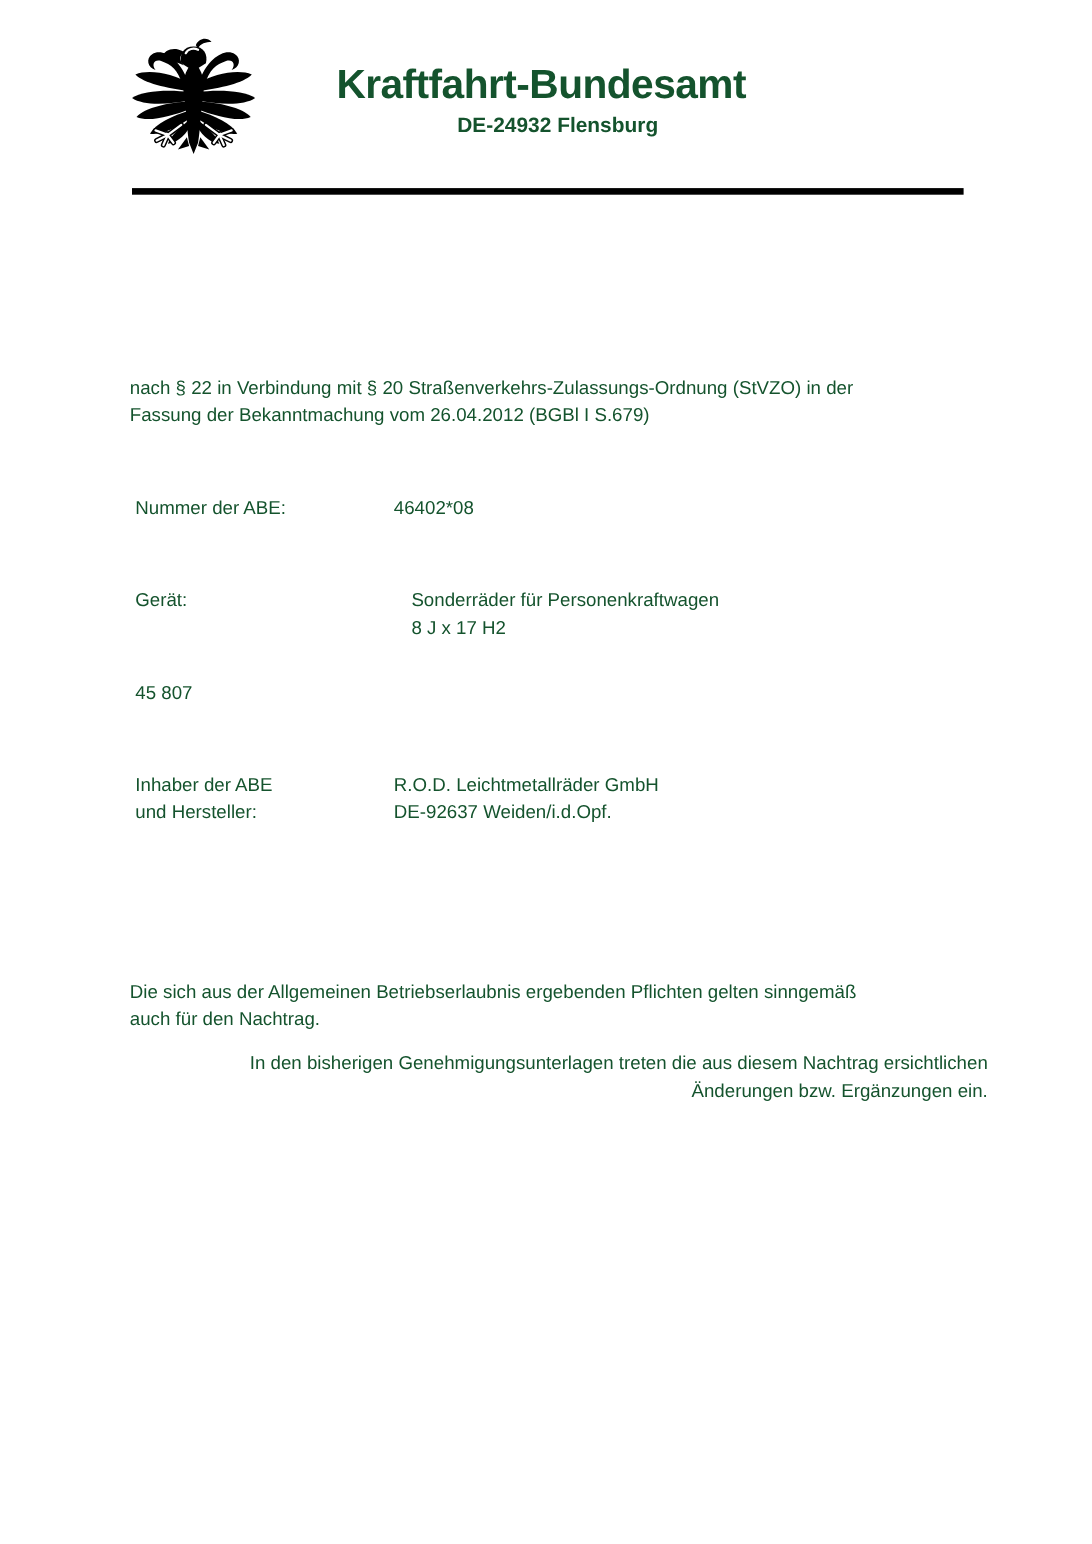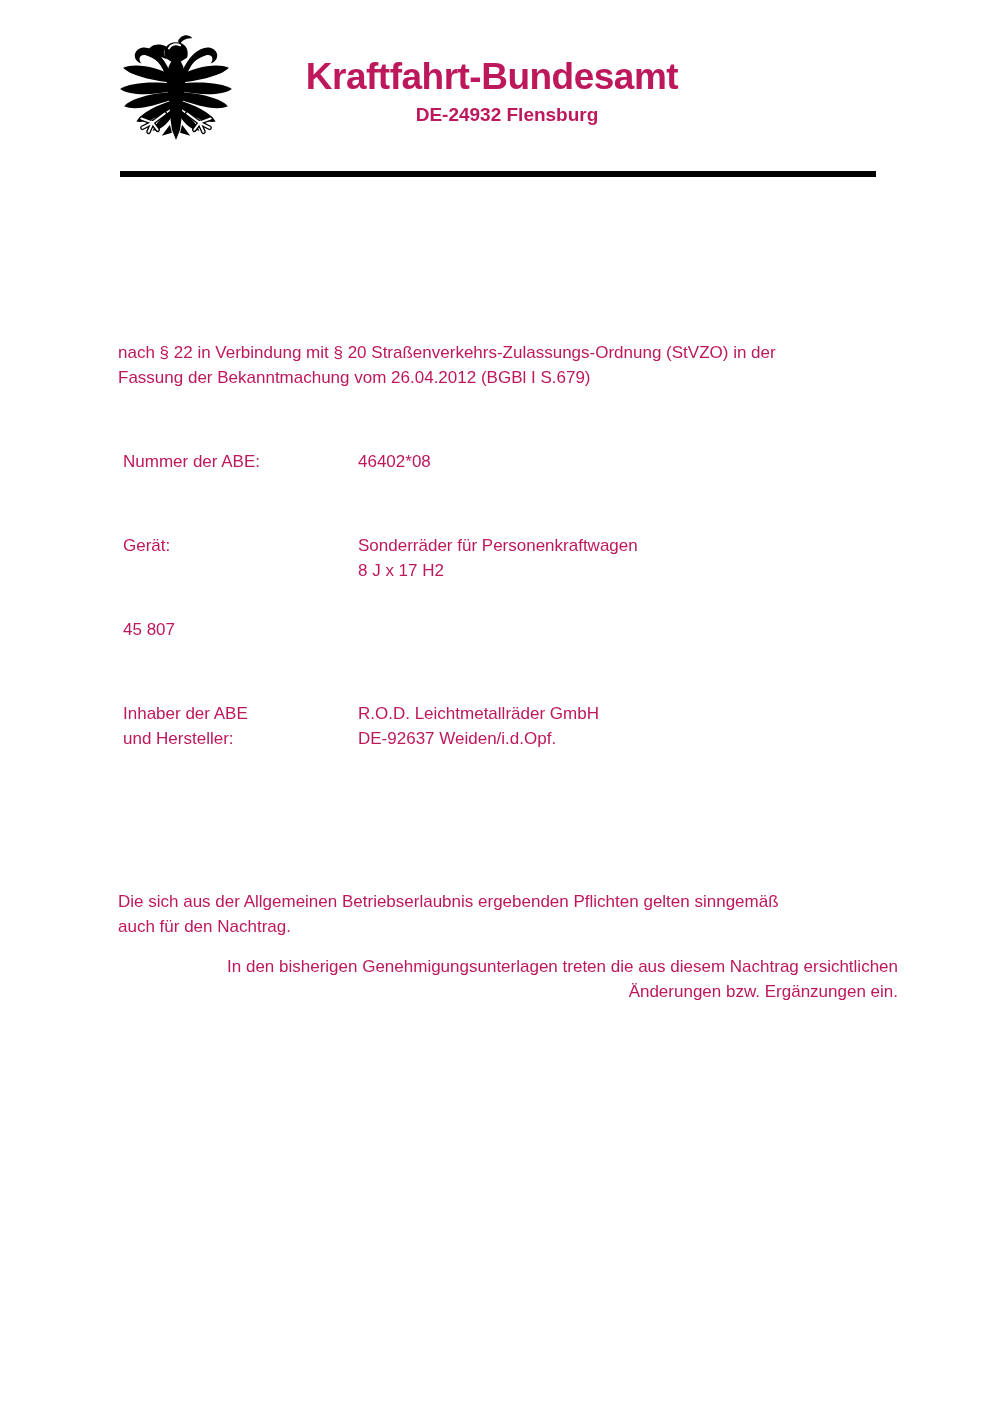--- a/index.html
+++ b/index.html
@@ -1,21 +1,21 @@
 <!DOCTYPE html>
 <html lang="de"><head>
 <meta charset="utf-8">
 <style>
   html, body { margin: 0; padding: 0; background: #ffffff; }
   .page {
     position: relative;
     width: 993px;
     height: 1248px;
     background: #ffffff;
-    color: #be185d;
+    color: #14532d;
     font-family: "Liberation Sans", sans-serif;
     overflow: hidden;
   }
 
   
   .eagle {
     position: absolute;
     left: 118px;
     top: 30px;
     width: 116px;
@@ -80,21 +80,21 @@
   
   .field-row {
     position: absolute;
     left: 123px;
     display: flex;
     align-items: flex-start;
     justify-content: space-between;
   }
   .field-row .field-label { width: 235px; flex: none; }
   .row-abe-number { top: 449px; }
-  .row-device     { top: 533px; }
+  .row-device     { top: 533px; gap: 16px; }
   .row-type       { top: 617px; }
   .row-holder     { top: 701px; }
 
   
   .para { position: absolute; left: 118px; width: 780px; }
   .para-1 { top: 826px; }
   .para-2 { top: 889px; }
   .para-3 { top: 954px; text-align: right; }
 </style>
 </head>

